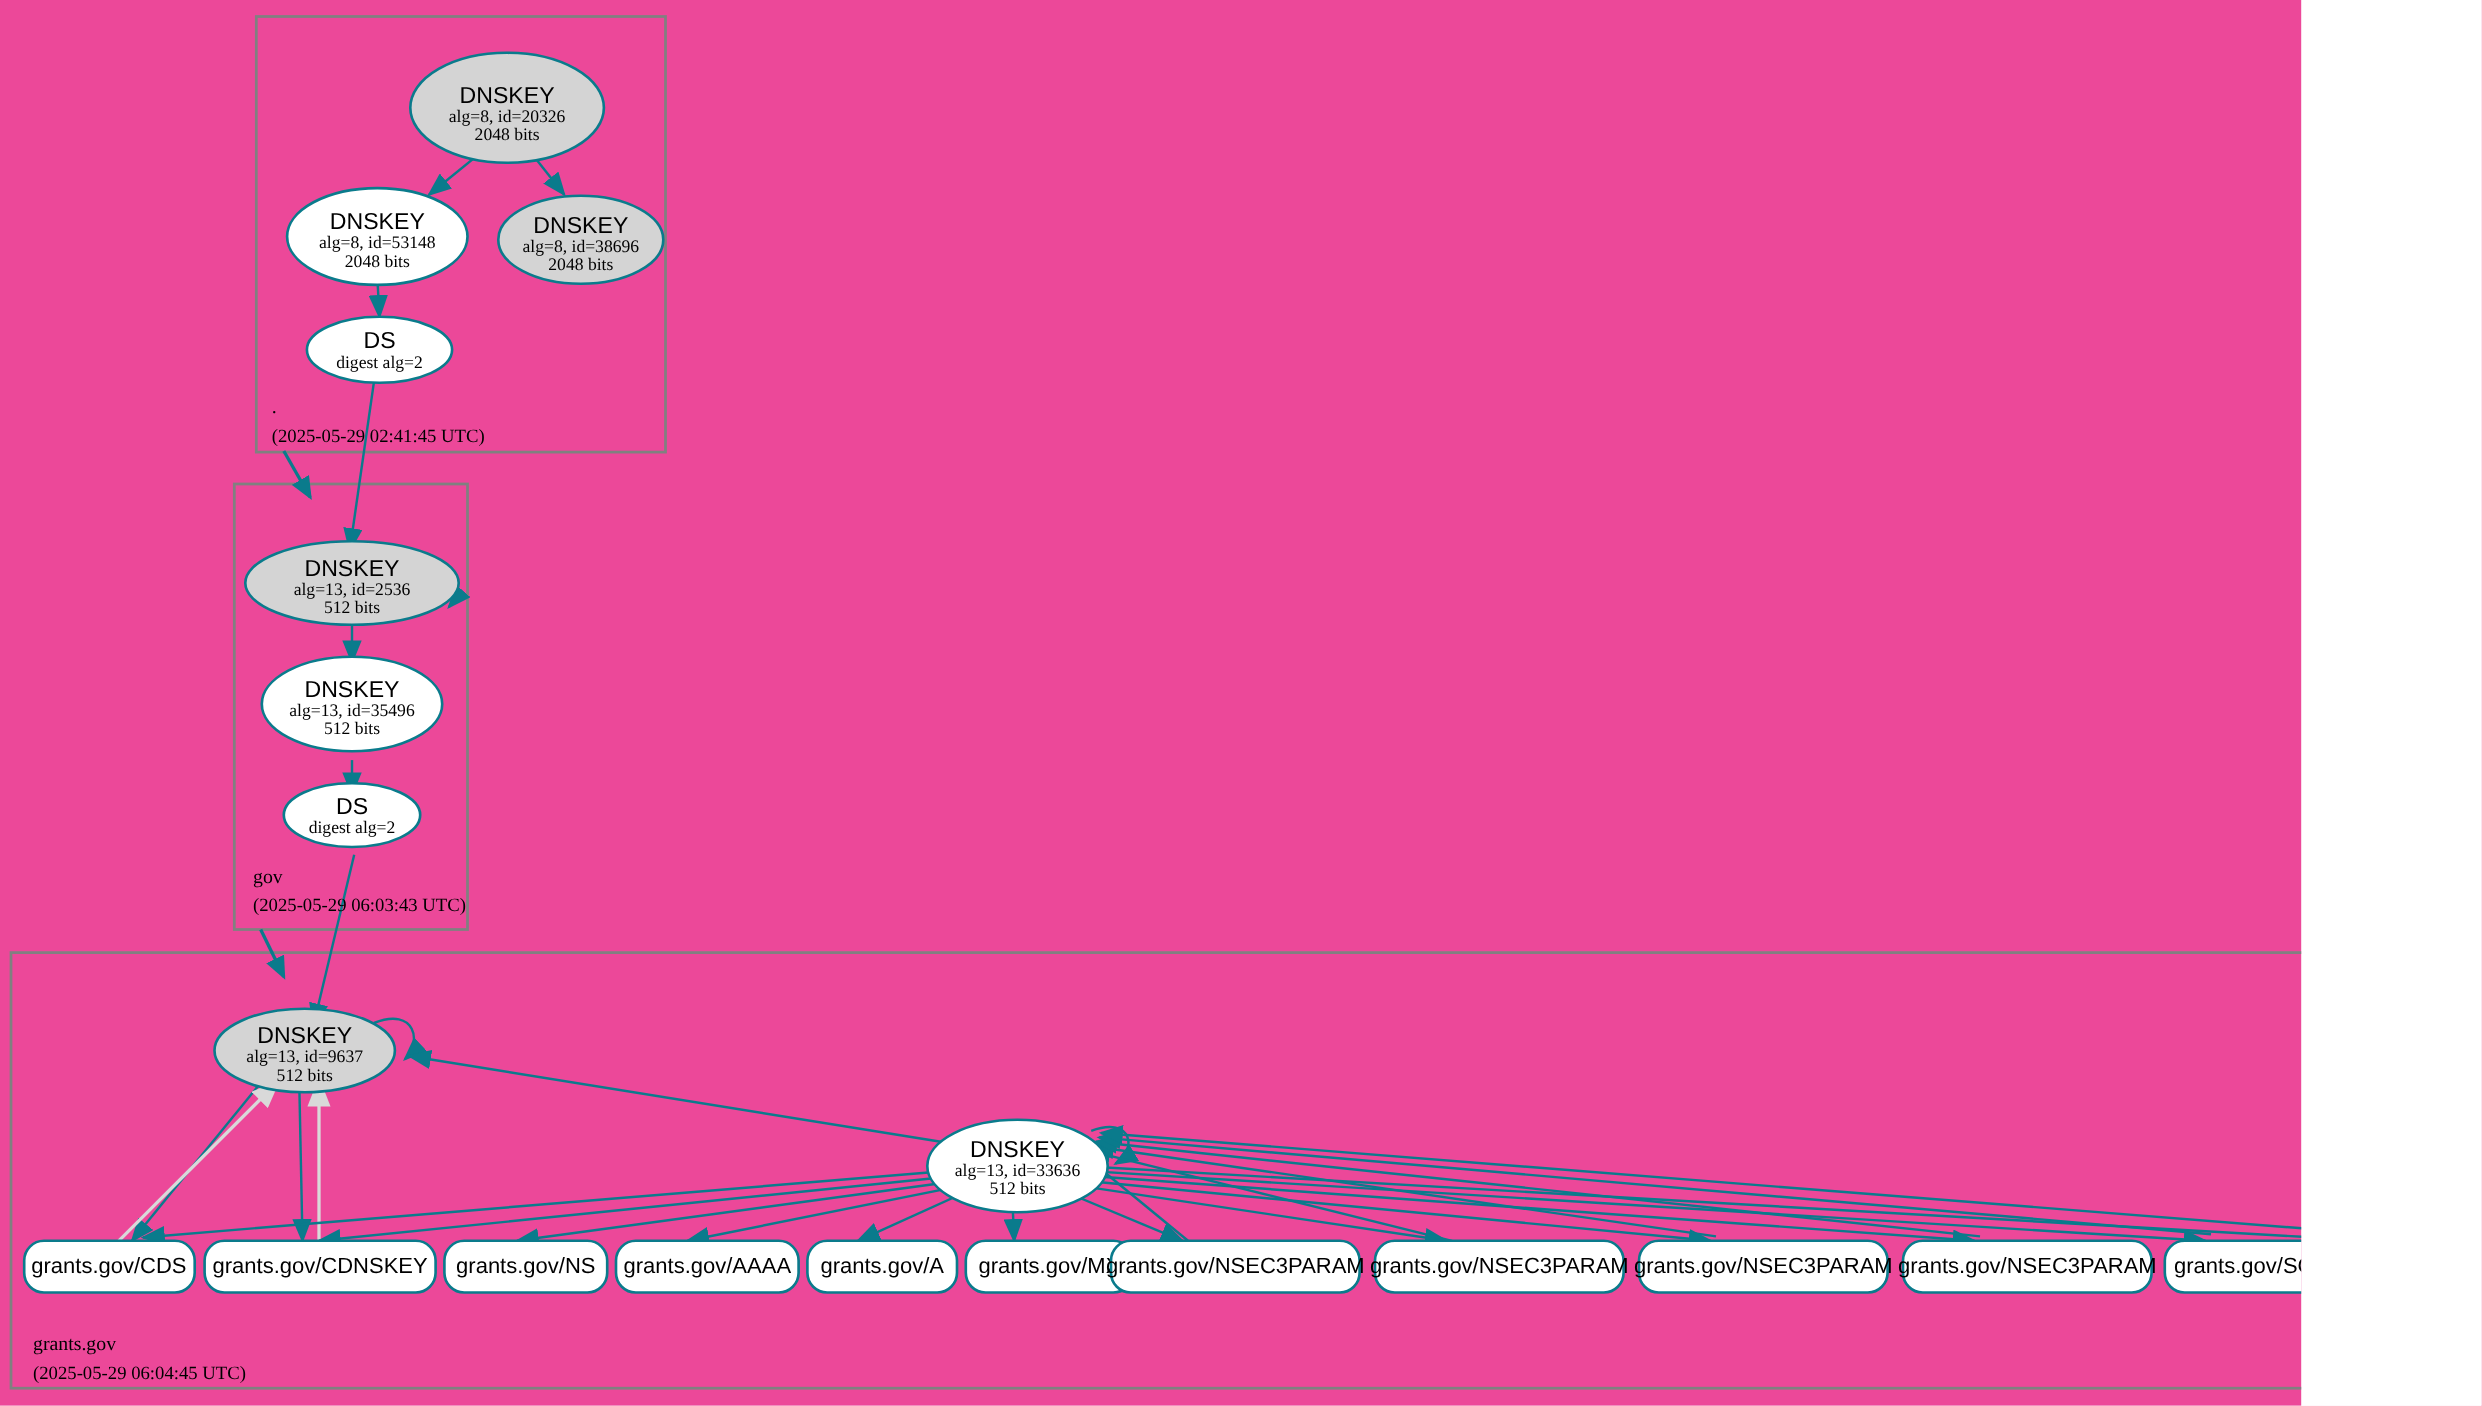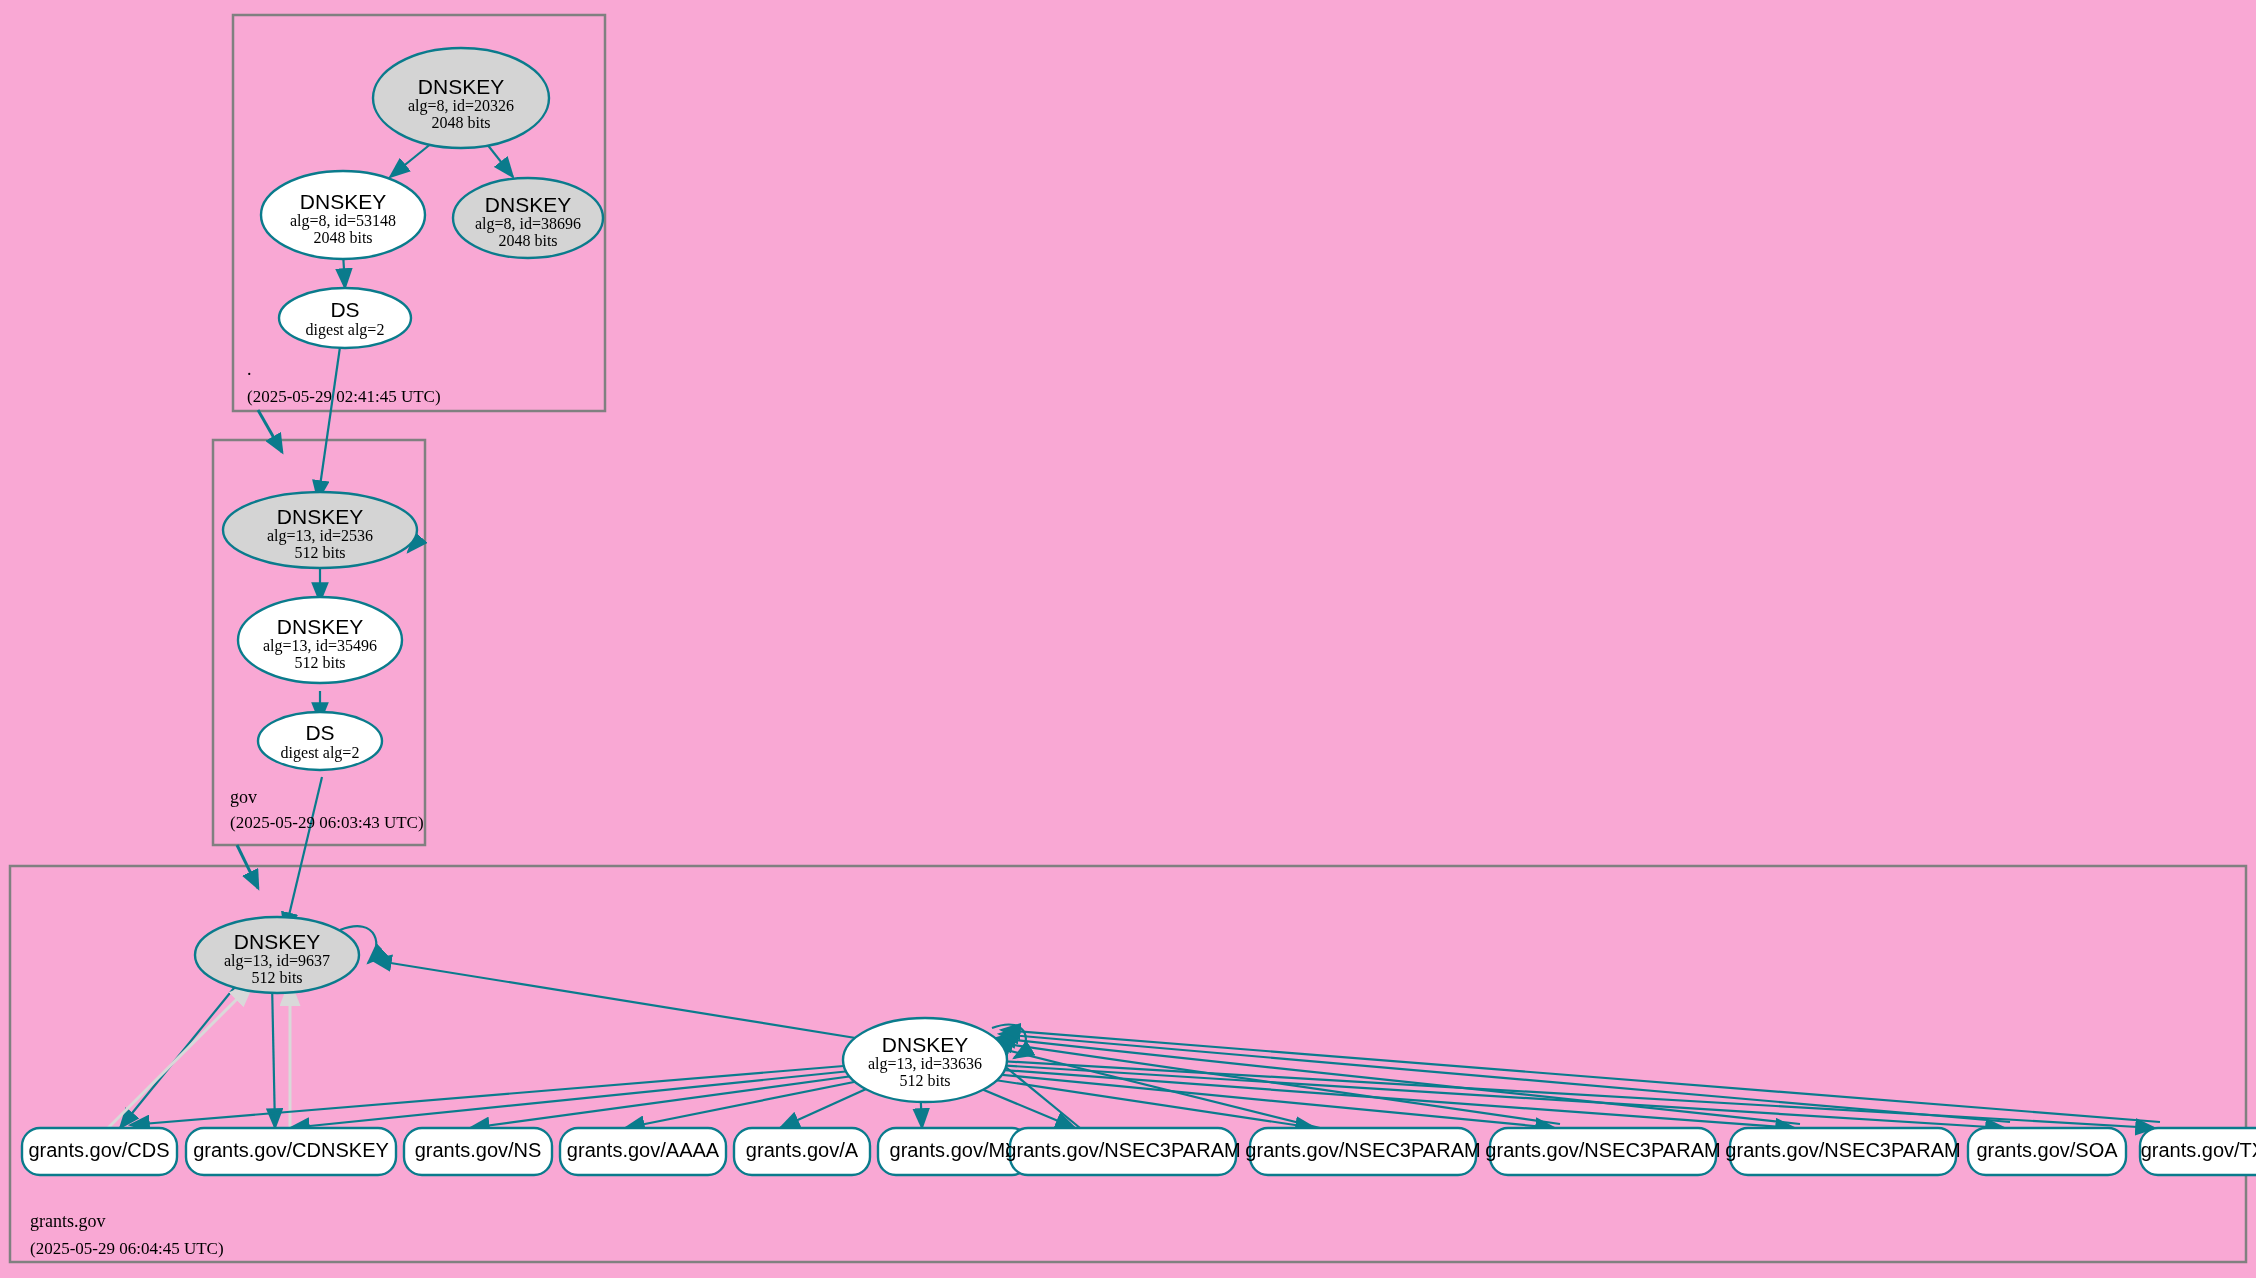--- a/index.html
+++ b/index.html
@@ -2,23 +2,23 @@
 <html><head>
 <meta charset="utf-8">
 <style>
   html, body {
     margin: 0;
     padding: 0;
     background: #ffffff;
   }
   #canvas {
     position: relative;
-    width: 2256px;
+    width: 2092px;
     height: 1278px;
-    background: #f9a8d4;
+    background: #ec4899;
     font-family: "Liberation Sans", sans-serif;
     overflow: hidden;
   }
   svg#graph {
     position: absolute;
     left: 0;
     top: 0;
     width: 2256px;
     height: 1278px;
   }

